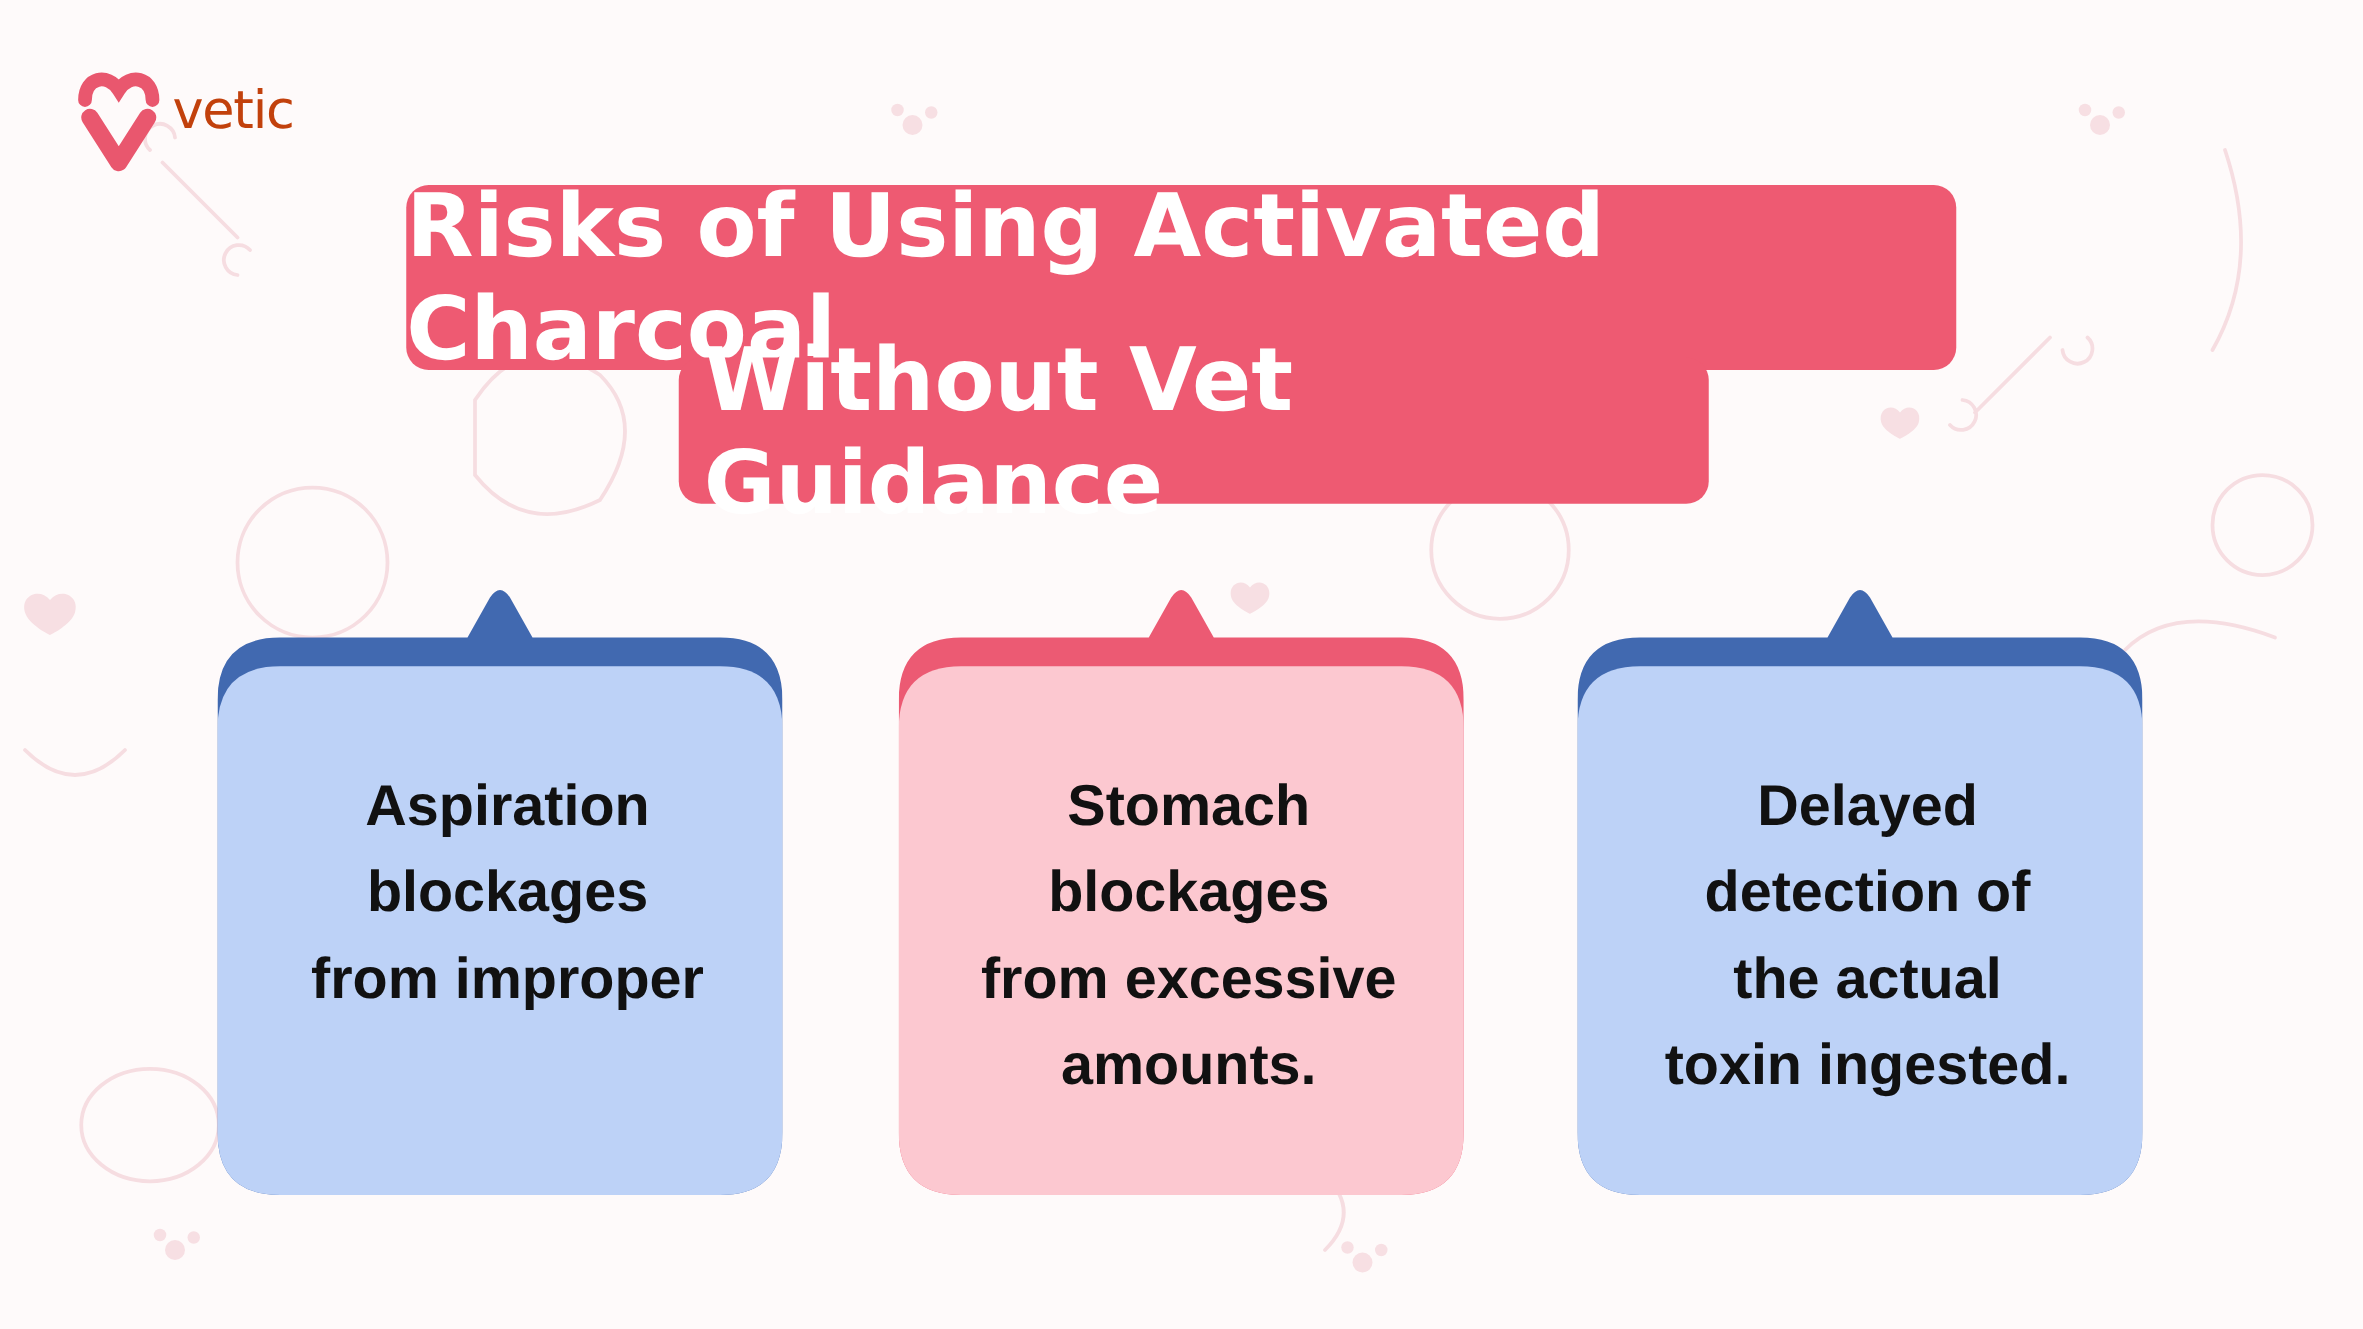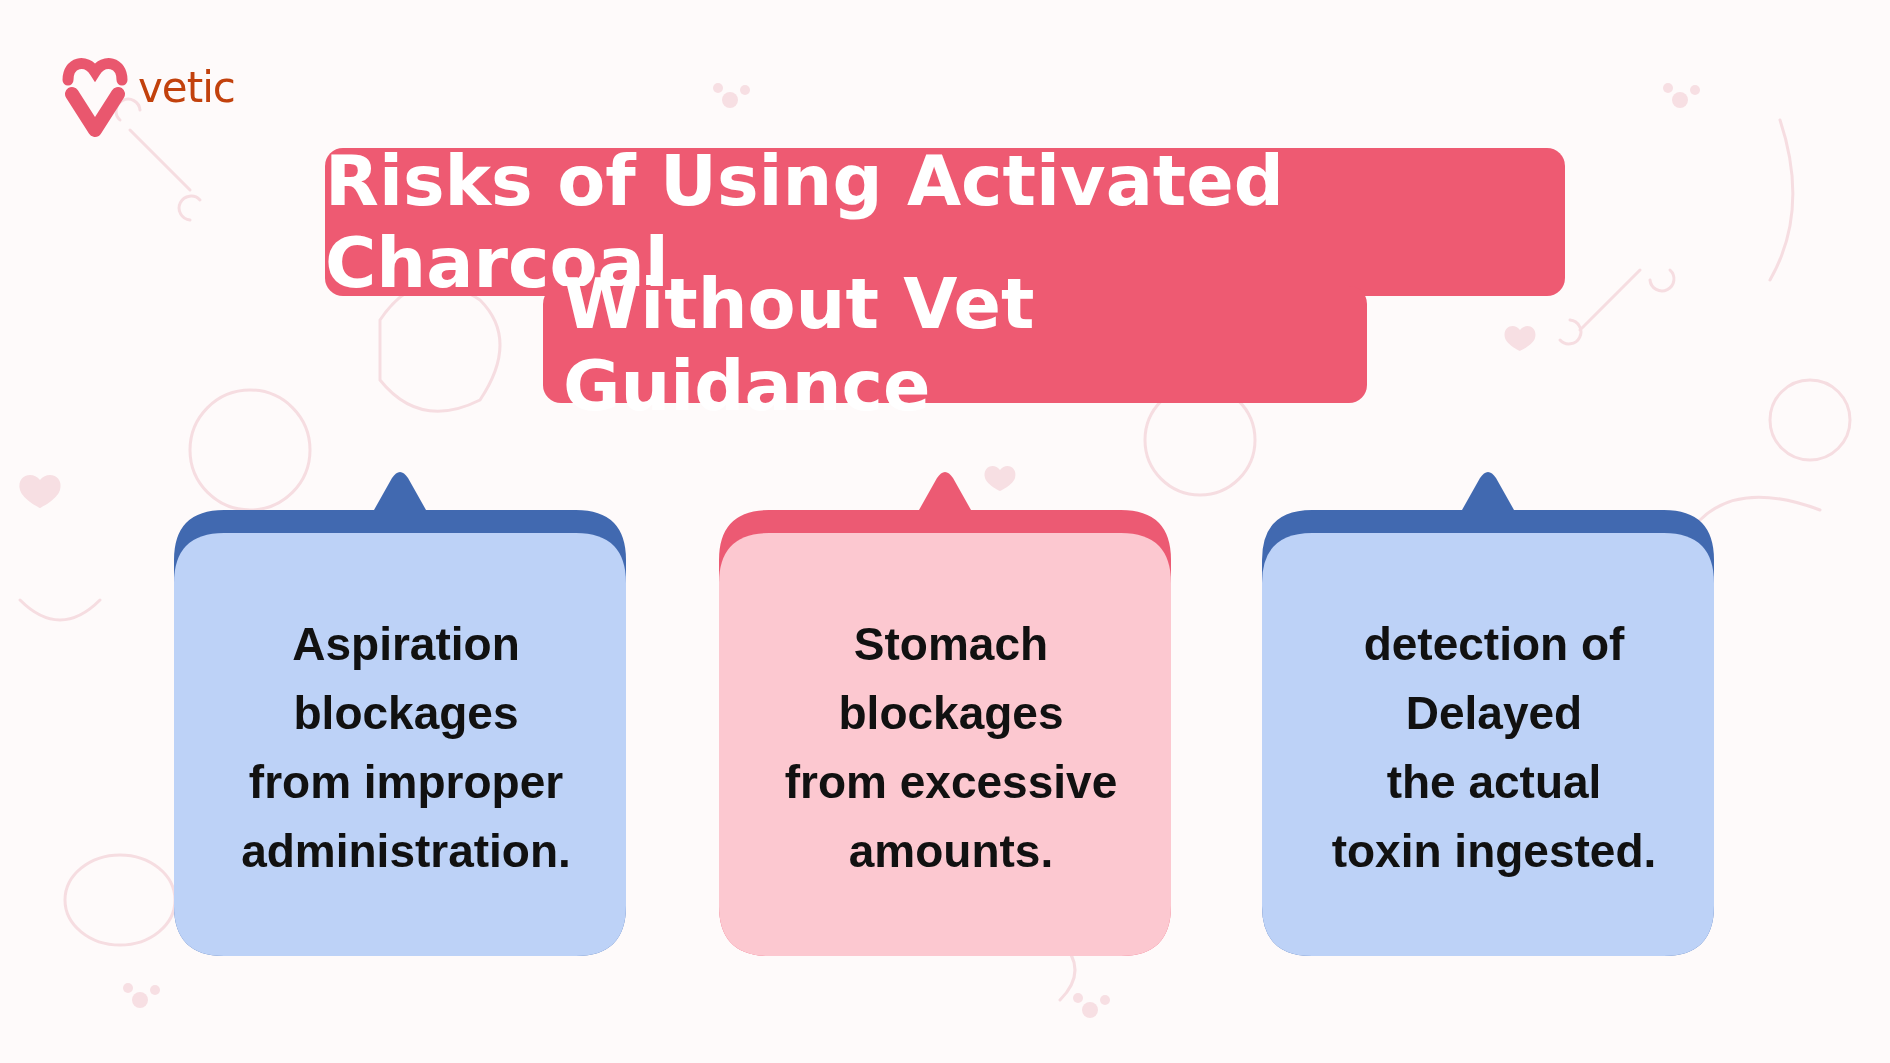--- a/index.html
+++ b/index.html
@@ -87,21 +87,20 @@
 
 <div class="card card-1">
   <svg class="shape" viewBox="0 0 452 486">
     <path d="M200 40 L218 8 Q226 -4 234 8 L252 40 L402 40 Q452 40 452 90 L452 436 Q452 486 402 486 L50 486 Q0 486 0 436 L0 90 Q0 40 50 40 Z" fill="#4169b0"></path>
     <path d="M50 63 L402 63 Q452 63 452 113 L452 436 Q452 486 402 486 L50 486 Q0 486 0 436 L0 113 Q0 63 50 63 Z" fill="#bdd2f7"></path>
   </svg>
   <div class="card-text">
     <span>Aspiration</span>
     <span>blockages</span>
     <span>from improper</span>
-    <span>administration.</span>
   </div>
 </div>
 
 <div class="card card-2">
   <svg class="shape" viewBox="0 0 452 486">
     <path d="M200 40 L218 8 Q226 -4 234 8 L252 40 L402 40 Q452 40 452 90 L452 436 Q452 486 402 486 L50 486 Q0 486 0 436 L0 90 Q0 40 50 40 Z" fill="#ec5a73"></path>
     <path d="M50 63 L402 63 Q452 63 452 113 L452 436 Q452 486 402 486 L50 486 Q0 486 0 436 L0 113 Q0 63 50 63 Z" fill="#fcc8d0"></path>
   </svg>
   <div class="card-text">
     <span>Stomach</span>
@@ -110,18 +109,18 @@
     <span>amounts.</span>
   </div>
 </div>
 
 <div class="card card-3">
   <svg class="shape" viewBox="0 0 452 486">
     <path d="M200 40 L218 8 Q226 -4 234 8 L252 40 L402 40 Q452 40 452 90 L452 436 Q452 486 402 486 L50 486 Q0 486 0 436 L0 90 Q0 40 50 40 Z" fill="#4169b0"></path>
     <path d="M50 63 L402 63 Q452 63 452 113 L452 436 Q452 486 402 486 L50 486 Q0 486 0 436 L0 113 Q0 63 50 63 Z" fill="#bdd2f7"></path>
   </svg>
   <div class="card-text">
+    <span>Delayed</span>
     <span>detection of</span>
-    <span>Delayed</span>
     <span>the actual</span>
     <span>toxin ingested.</span>
   </div>
 </div>
 
 </body></html>

